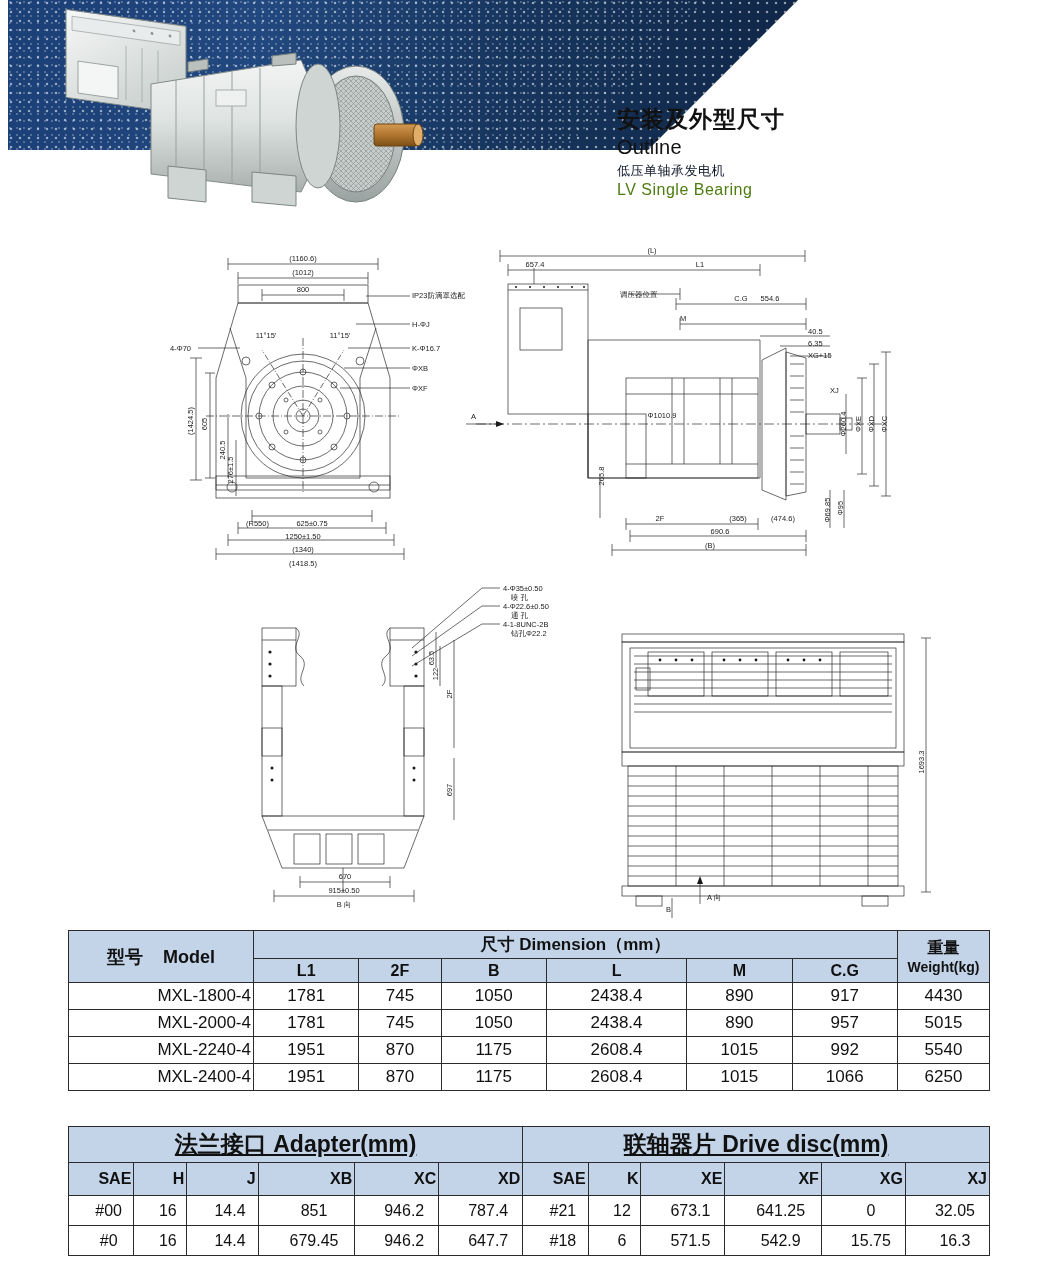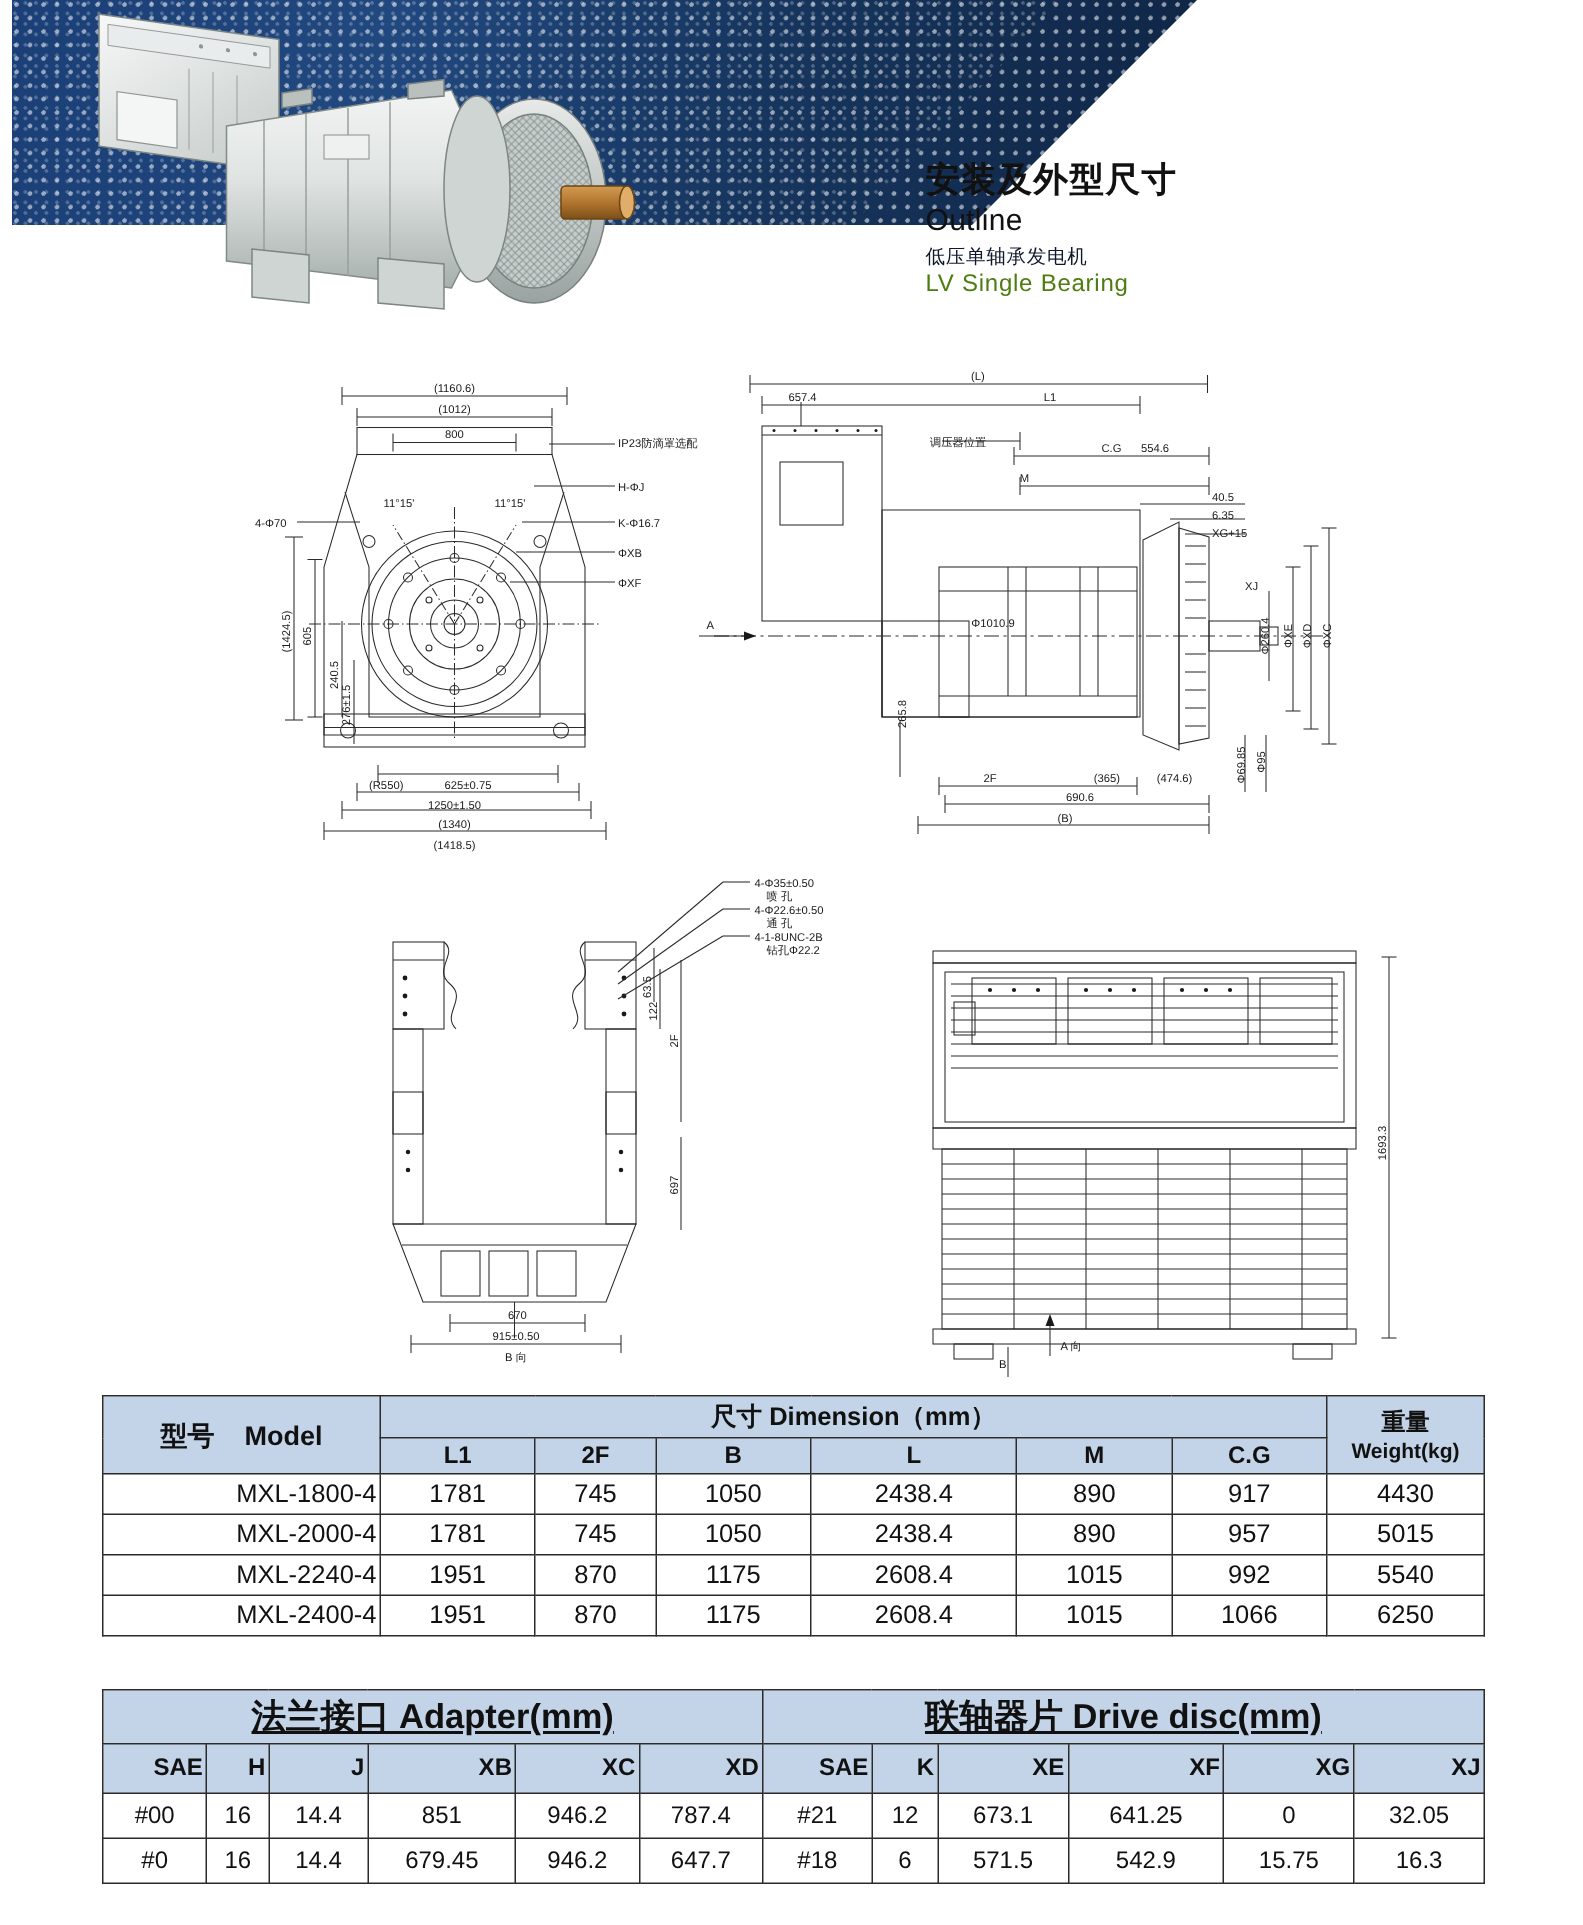--- a/index.html
+++ b/index.html
@@ -65,21 +65,21 @@
   .t1 thead th { background:#c3d4e8; font-weight:bold; }
   .t1 .grp { font-size:17px; }
   .t1 .model-col { width:185px; font-size:18px; }
   .t1 tbody td { height:27px; font-size:17px; background:#fff; }
   .t1 tbody td:first-child { text-align:right; }
   .t1 .sub th { background:#c3d4e8; font-size:16px; height:24px; }
   .t1 .hdr-tall { height:28px; }
 
   .t2 th { background:#c3d4e8; font-weight:bold; height:30px; }
   .t2 .sub th { height:33px; font-size:16px;text-align:right; }
-  .t2 td { height:30px; font-size:16px; }
+  .t2 td { height:30px; font-size:16px;padding-left:17px; }
   .t2 .grp { font-size:23px;text-decoration:underline; }
 </style>
 </head>
 <body>
 
 <div class="header">
   <div class="hdr-band"></div>
   <div class="hdr-band2"></div>
 
   <div class="genwrap">
@@ -555,21 +555,21 @@
 <div class="tbl-wrap1">
   <table class="t1">
     <thead>
       <tr>
         <th class="model-col hdr-tall" rowspan="2">
           <span>型号</span>
           &nbsp;&nbsp;
           <span>Model</span>
         </th>
         <th class="grp hdr-tall" colspan="6">尺寸 Dimension（mm）</th>
-        <th rowspan="2" style="width:105px">
+        <th rowspan="2" style="width:92px">
           <div>重量</div>
           <div style="font-size:14px">Weight(kg)</div>
         </th>
       </tr>
       <tr class="sub">
         <th>L1</th>
         <th>2F</th>
         <th>B</th>
         <th>L</th>
         <th>M</th>

